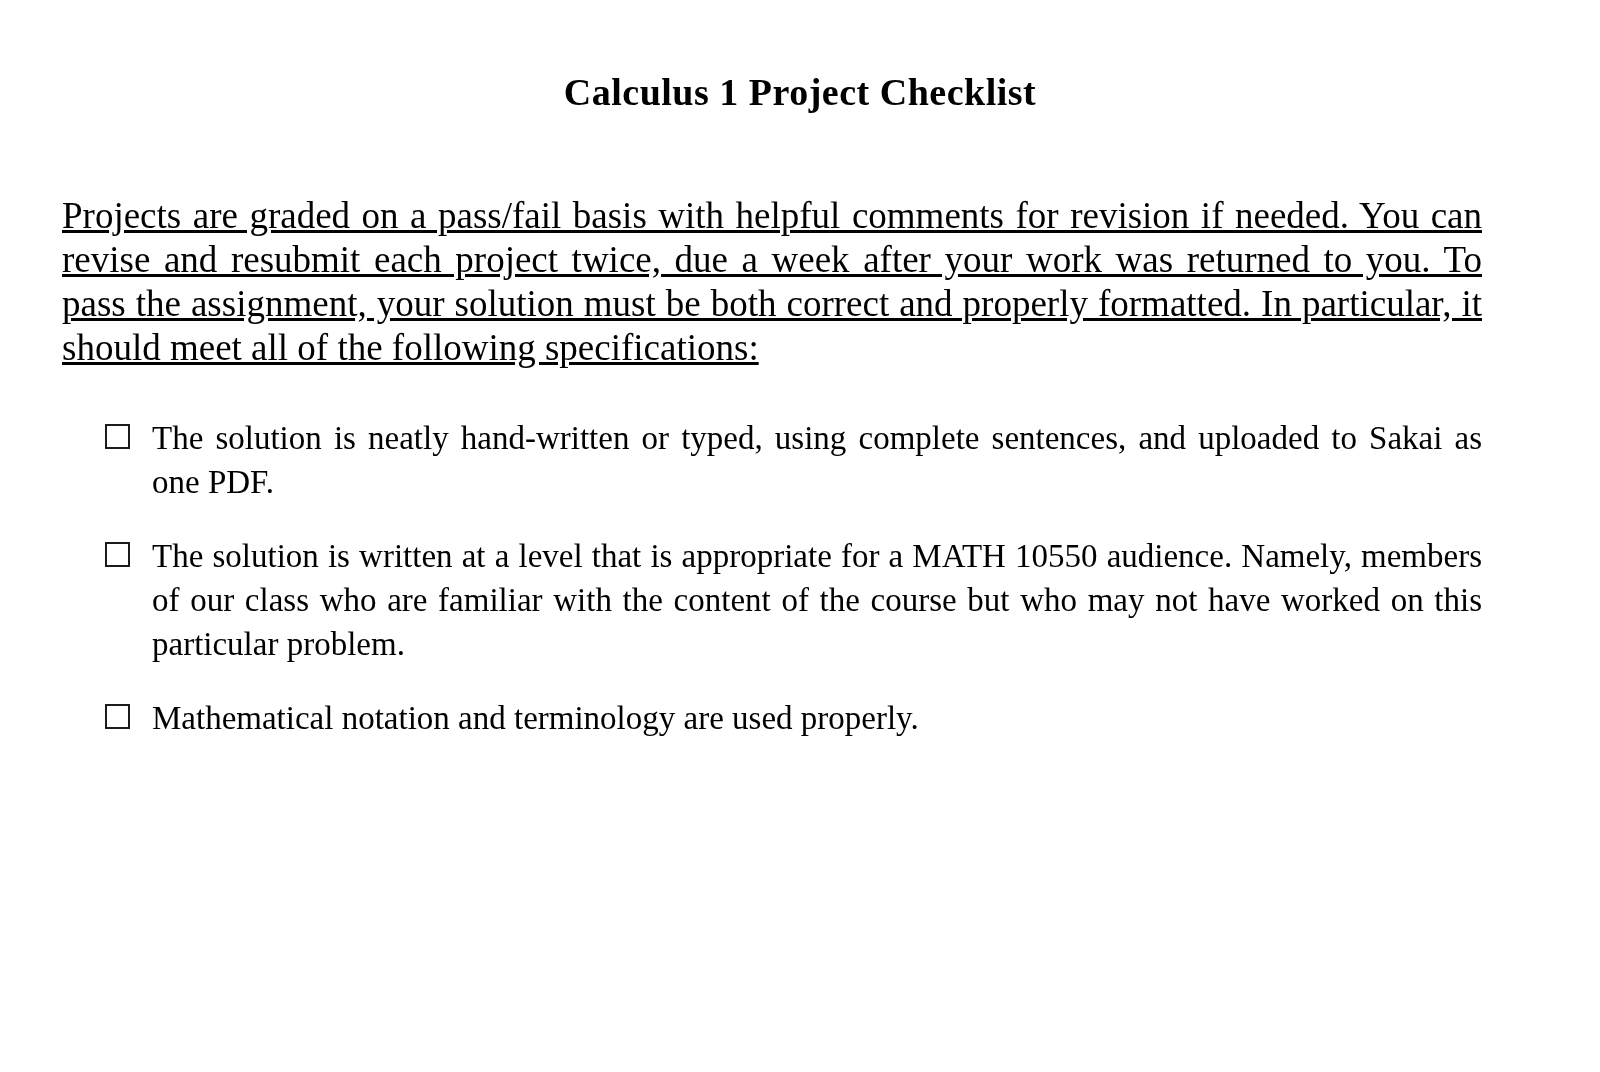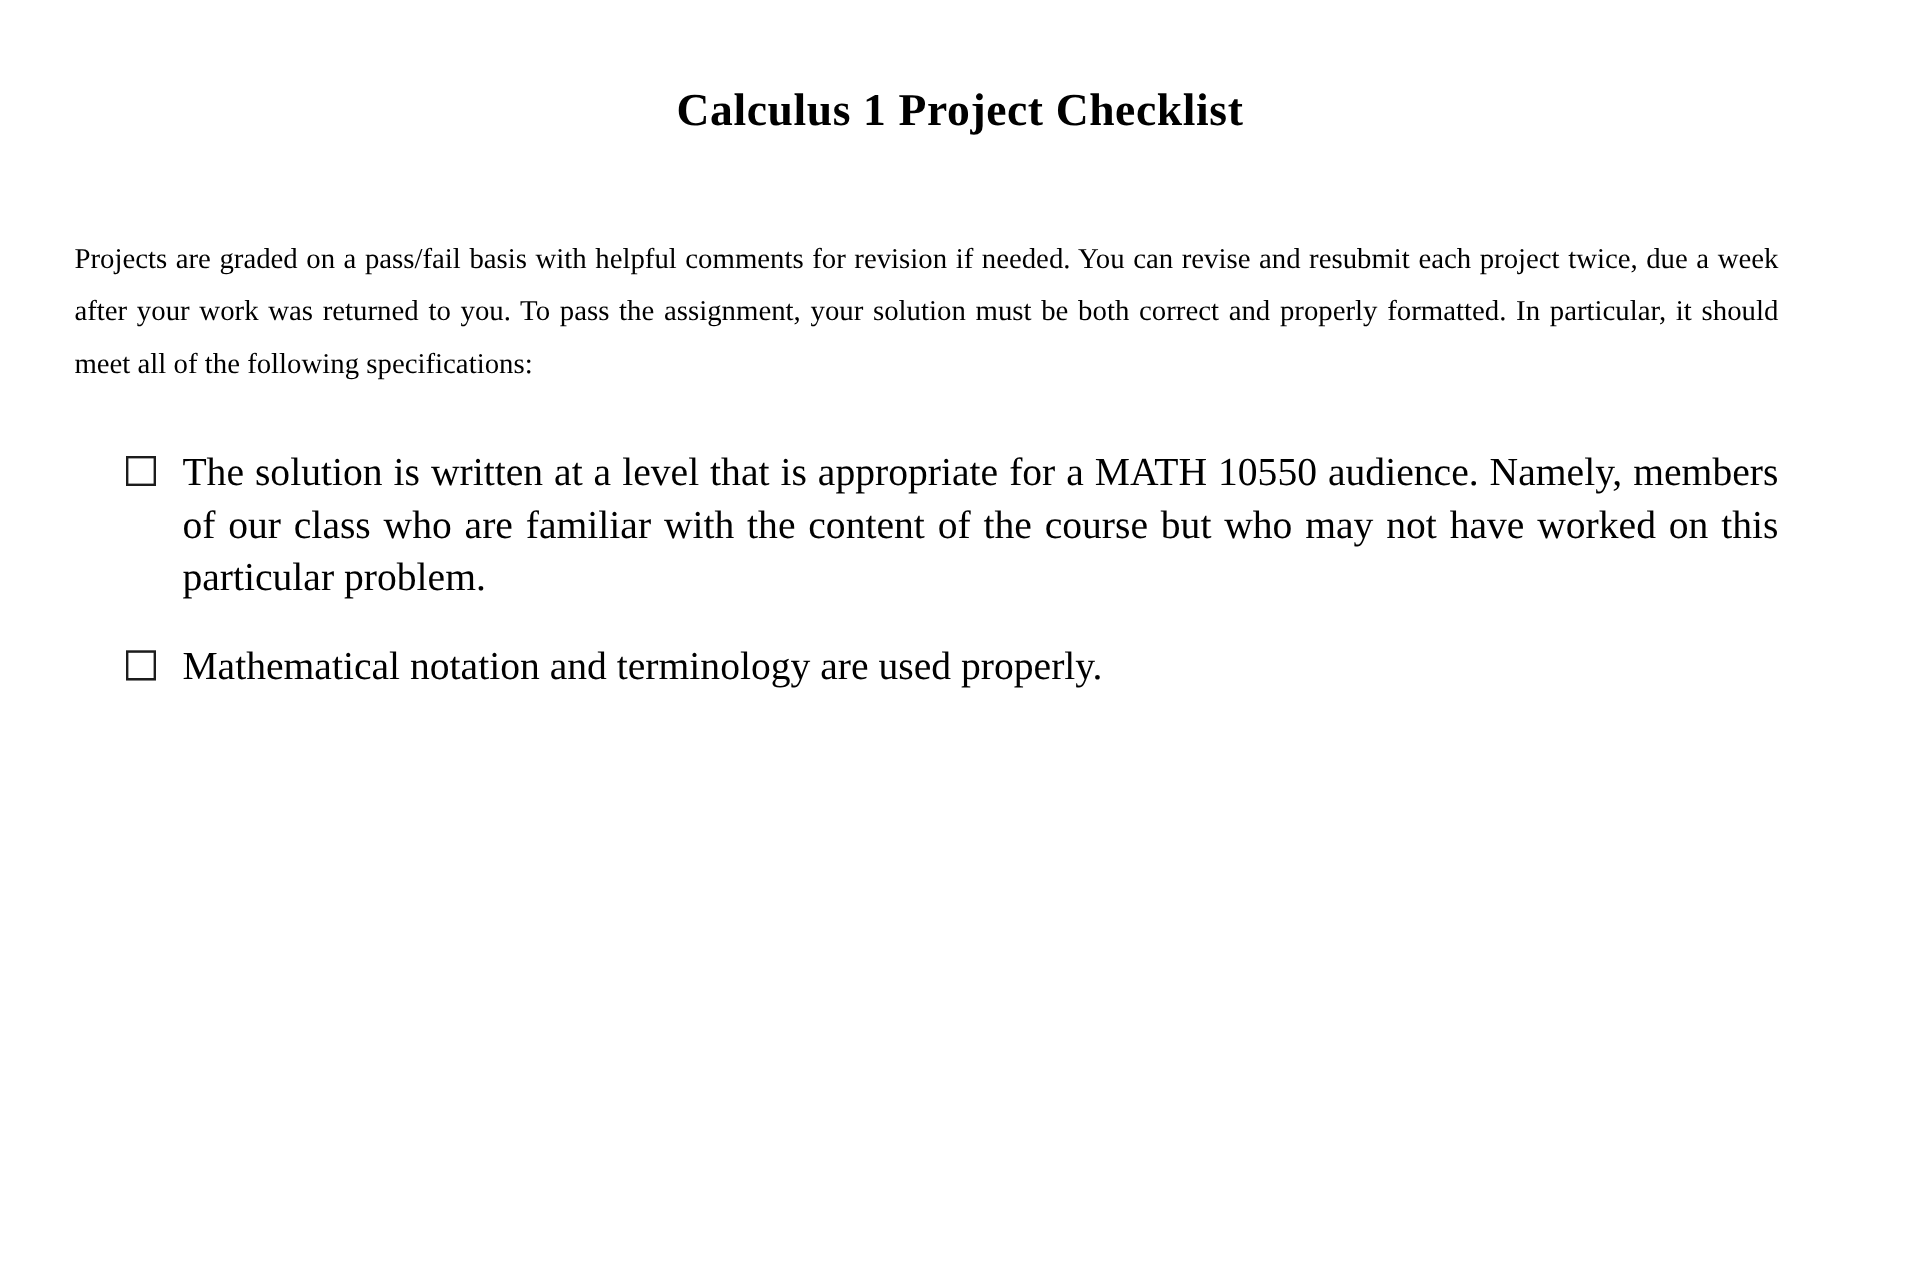--- a/index.html
+++ b/index.html
@@ -28,23 +28,24 @@
     font-weight: bold;
     letter-spacing: 0.5px;
   }
   .doc-body {
     width: 1420px;
     margin-left: 62px;
   }
   .intro {
     margin: 0;
     margin-top: 80px;
-    font-size: 24px;
+    font-size: 37px;
     line-height: 44px;
     text-align: justify;
+    text-decoration: underline;
   }
   .checklist {
     list-style: none;
     margin: 0;
     padding: 0;
     margin-top: 46px;
   }
   .check-item {
     position: relative;
     margin-left: 90px;   
@@ -74,20 +75,24 @@
 
 <div class="page">
   <h1 class="doc-title">Calculus 1 Project Checklist</h1>
 
   <div class="doc-body">
     <p class="intro">Projects are graded on a pass/fail basis with helpful comments for revision if needed. You can revise and resubmit each project twice, due a week after your work was returned to you. To pass the assignment, your solution must be both correct and properly formatted. In particular, it should meet all of the following specifications:</p>
 
     <ul class="checklist">
       <li class="check-item">
         <span class="checkbox"></span>
+        <span>The solution is neatly hand-written or typed, using complete sentences, and uploaded to Sakai as one PDF.</span>
+      </li>
+      <li class="check-item">
+        <span class="checkbox"></span>
         <span>The solution is written at a level that is appropriate for a MATH 10550 audience. Namely, members of our class who are familiar with the content of the course but who may not have worked on this particular problem.</span>
       </li>
       <li class="check-item">
         <span class="checkbox"></span>
       </li>
       <li class="check-item">
         <span class="checkbox"></span>
         <span>Mathematical notation and terminology are used properly.</span>
       </li>
     </ul>

